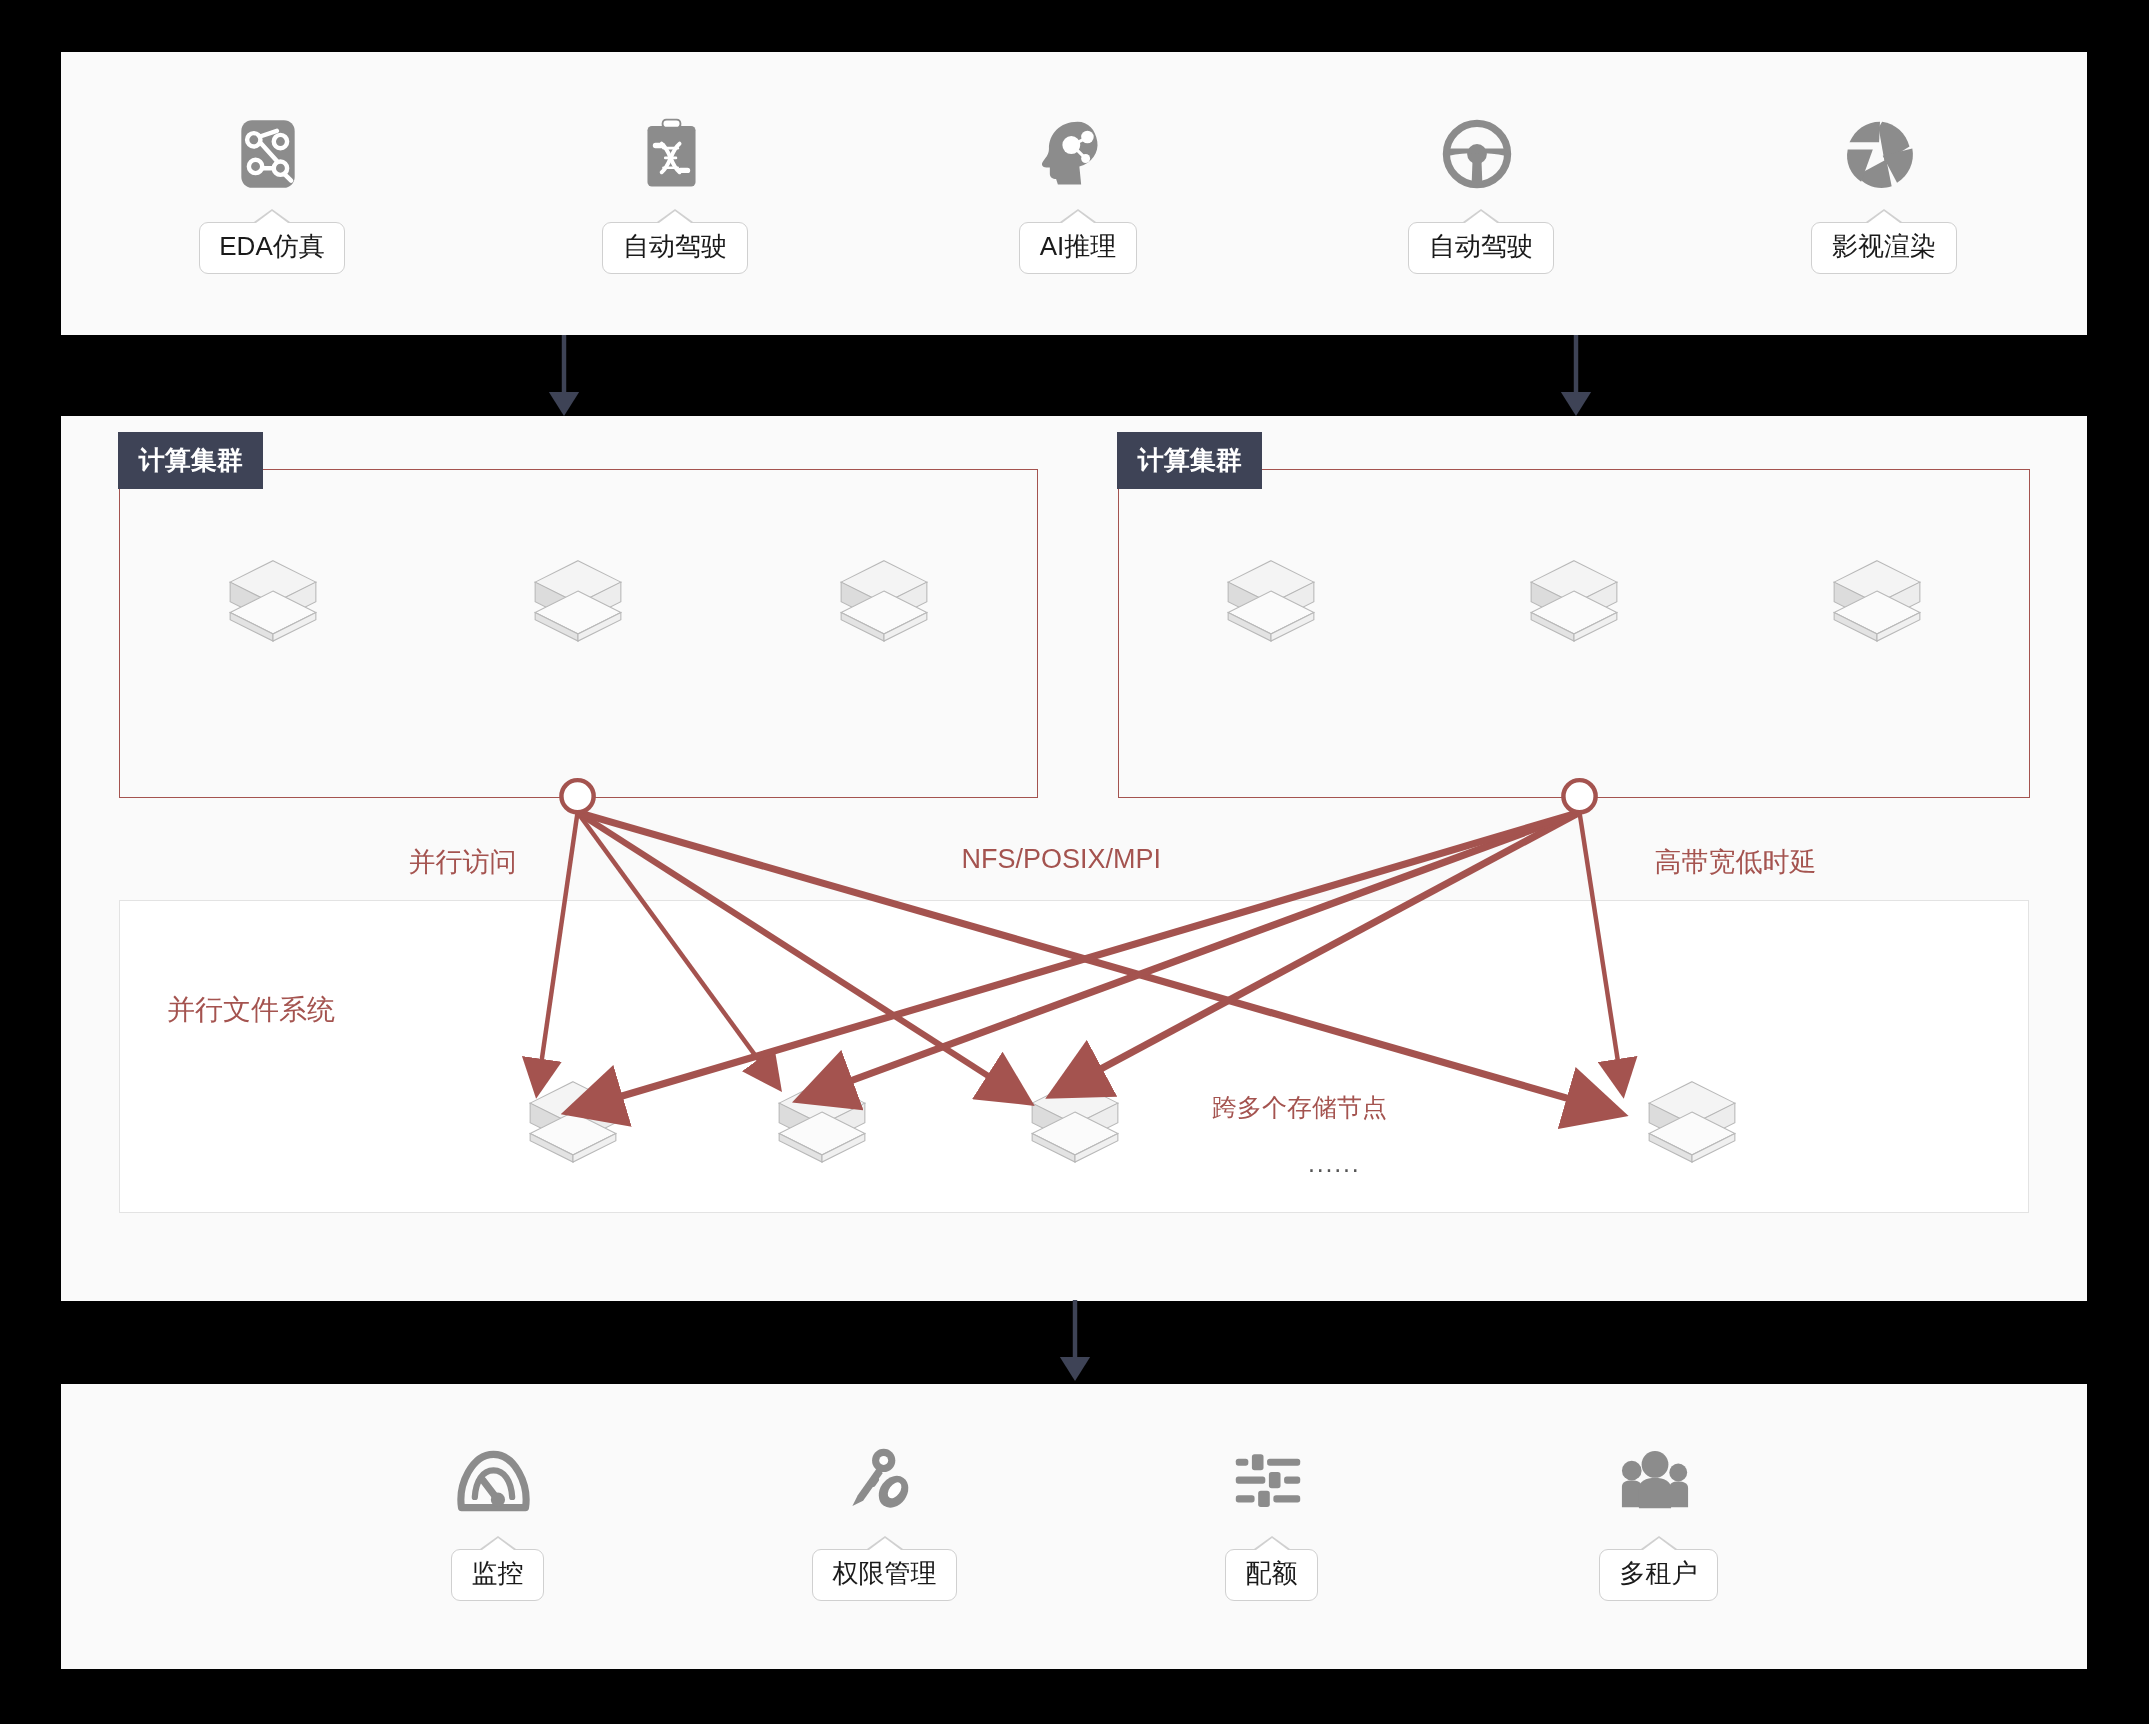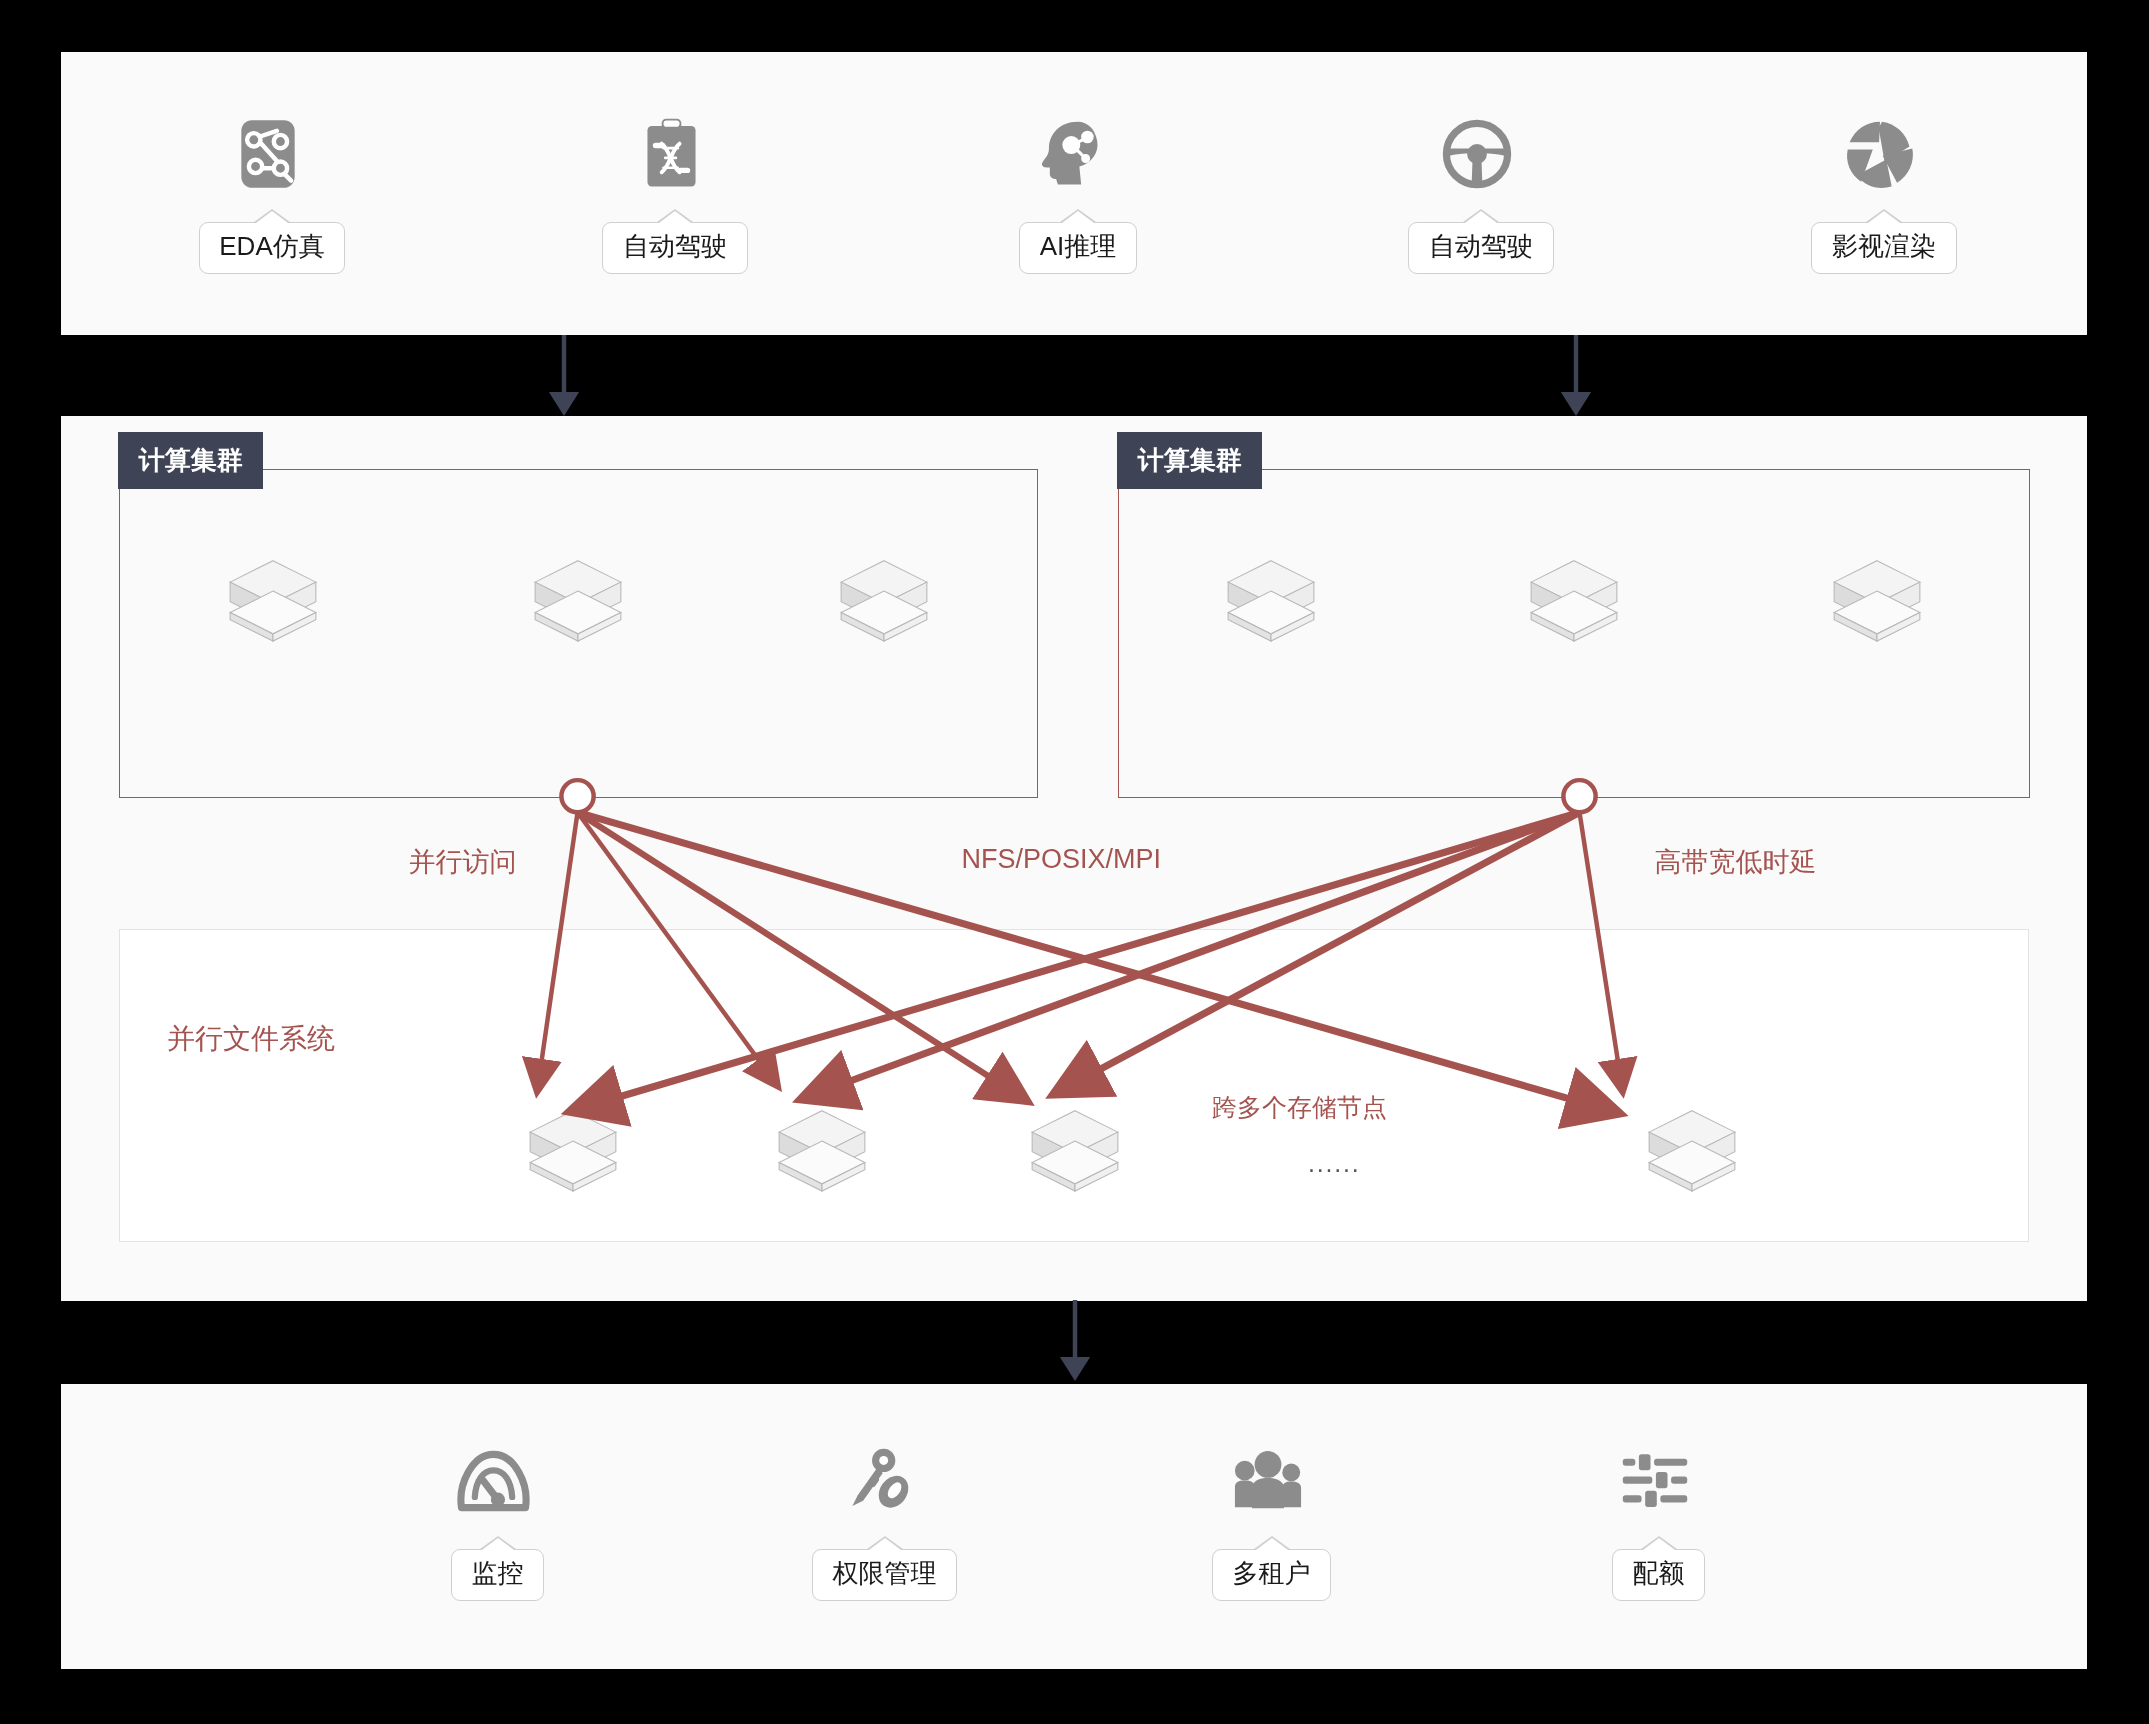--- a/index.html
+++ b/index.html
@@ -400,21 +400,21 @@
             <polygon points="8,30 56,54 56,76 8,52" fill="#dcdcdc" stroke="#b8b8b8" stroke-width="1.2"></polygon>
             <polygon points="104,30 56,54 56,76 104,52" fill="#ededed" stroke="#b8b8b8" stroke-width="1.2"></polygon>
             <polygon points="56,40 104,64 56,88 8,64" fill="#fbfbfb" stroke="#b8b8b8" stroke-width="1.2"></polygon>
             <polygon points="8,64 56,88 56,96 8,72" fill="#e3e3e3" stroke="#b8b8b8" stroke-width="1.2"></polygon>
             <polygon points="104,64 56,88 56,96 104,72" fill="#f0f0f0" stroke="#b8b8b8" stroke-width="1.2"></polygon>
           </svg>
         </span>
       </div>
     </div>
 
-    <div id="fs-box" style="left:58px; top:513px; width:1910px; height:313px;">
+    <div id="fs-box" style="left:58px; top:484px; width:1910px; height:313px;">
       <div id="fs-title">并行文件系统</div>
 
       <span style="position:absolute; left:403px; top:175px;">
         <svg class="cube" width="100" height="90" viewBox="0 0 112 100">
           <polygon points="56,6 104,30 56,54 8,30" fill="#f4f4f4" stroke="#b8b8b8" stroke-width="1.2"></polygon>
           <polygon points="8,30 56,54 56,76 8,52" fill="#dcdcdc" stroke="#b8b8b8" stroke-width="1.2"></polygon>
           <polygon points="104,30 56,54 56,76 104,52" fill="#ededed" stroke="#b8b8b8" stroke-width="1.2"></polygon>
           <polygon points="56,40 104,64 56,88 8,64" fill="#fbfbfb" stroke="#b8b8b8" stroke-width="1.2"></polygon>
           <polygon points="8,64 56,88 56,96 8,72" fill="#e3e3e3" stroke="#b8b8b8" stroke-width="1.2"></polygon>
           <polygon points="104,64 56,88 56,96 104,72" fill="#f0f0f0" stroke="#b8b8b8" stroke-width="1.2"></polygon>
@@ -523,58 +523,58 @@
           </svg>
         </span>
         <div class="bubble-wrap">
           <div class="bubble-notch"></div>
           <div class="bubble">权限管理</div>
         </div>
       </div>
 
       <div class="icon-item">
         <span class="icon-glyph">
+          <svg width="68" height="56" viewBox="0 0 76 62">
+            <g fill="#8c8c8c">
+              <rect x="2" y="6" width="14" height="8" rx="3"></rect>
+              <rect x="20" y="1" width="13" height="18" rx="3"></rect>
+              <rect x="37" y="6" width="37" height="8" rx="3"></rect>
+
+              <rect x="2" y="26" width="33" height="8" rx="3"></rect>
+              <rect x="39" y="21" width="13" height="18" rx="3"></rect>
+              <rect x="56" y="26" width="18" height="8" rx="3"></rect>
+
+              <rect x="2" y="47" width="21" height="8" rx="3"></rect>
+              <rect x="27" y="42" width="13" height="18" rx="3"></rect>
+              <rect x="44" y="47" width="30" height="8" rx="3"></rect>
+            </g>
+          </svg>
+        </span>
+        <div class="bubble-wrap">
+          <div class="bubble-notch"></div>
+          <div class="bubble">配额</div>
+        </div>
+      </div>
+
+      <div class="icon-item">
+        <span class="icon-glyph">
           <svg width="72" height="59" viewBox="0 0 80 66">
             <g fill="#8c8c8c">
               <circle cx="14" cy="22" r="11"></circle>
               <path d="M3 40 C 3 35, 7 33, 14 33 C 21 33, 25 35, 25 40 L 25 63 L 3 63 Z"></path>
               <circle cx="66" cy="24" r="10"></circle>
               <path d="M56 41 C 56 36, 60 34, 66 34 C 72 34, 77 36, 77 41 L 77 63 L 56 63 Z"></path>
               <circle cx="40" cy="15" r="15"></circle>
               <path d="M22 42 C 22 34, 30 30, 40 30 C 50 30, 58 34, 58 42 L 58 64 L 22 64 Z"></path>
             </g>
           </svg>
         </span>
         <div class="bubble-wrap">
           <div class="bubble-notch"></div>
           <div class="bubble">多租户</div>
         </div>
       </div>
 
-      <div class="icon-item">
-        <span class="icon-glyph">
-          <svg width="68" height="56" viewBox="0 0 76 62">
-            <g fill="#8c8c8c">
-              <rect x="2" y="6" width="14" height="8" rx="3"></rect>
-              <rect x="20" y="1" width="13" height="18" rx="3"></rect>
-              <rect x="37" y="6" width="37" height="8" rx="3"></rect>
-
-              <rect x="2" y="26" width="33" height="8" rx="3"></rect>
-              <rect x="39" y="21" width="13" height="18" rx="3"></rect>
-              <rect x="56" y="26" width="18" height="8" rx="3"></rect>
-
-              <rect x="2" y="47" width="21" height="8" rx="3"></rect>
-              <rect x="27" y="42" width="13" height="18" rx="3"></rect>
-              <rect x="44" y="47" width="30" height="8" rx="3"></rect>
-            </g>
-          </svg>
-        </span>
-        <div class="bubble-wrap">
-          <div class="bubble-notch"></div>
-          <div class="bubble">配额</div>
-        </div>
-      </div>
-
     </div>
   </div>
 
 </div>
 
 
 </body></html>

